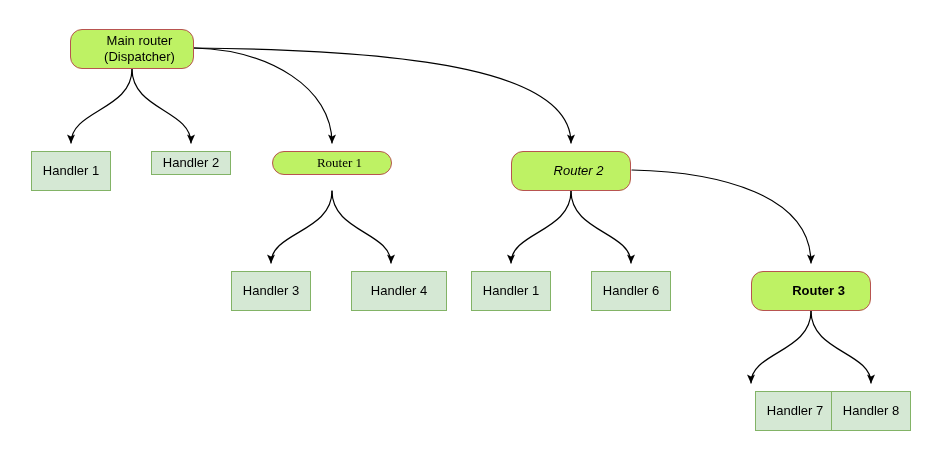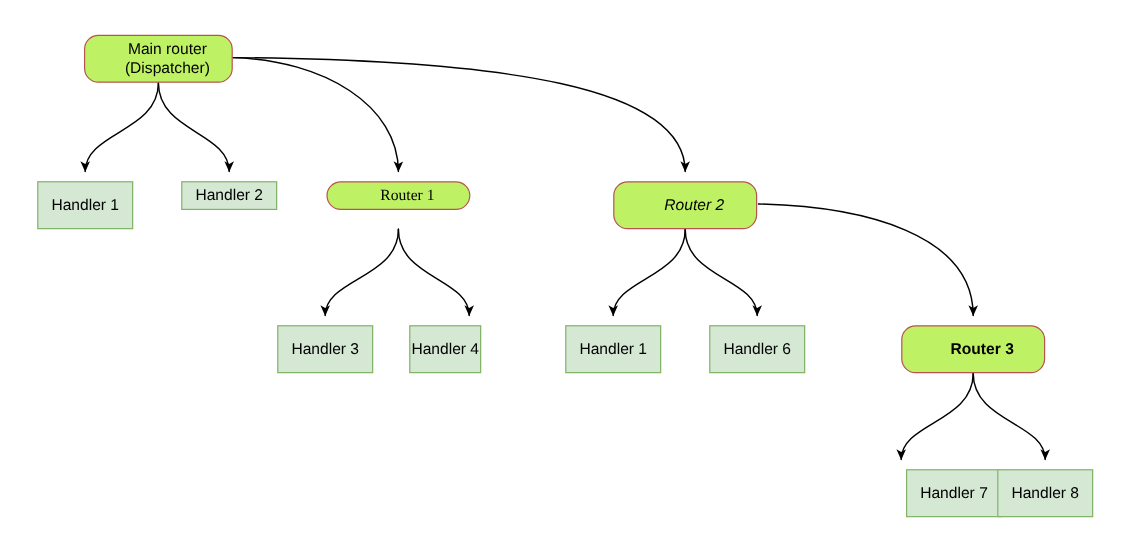--- a/index.html
+++ b/index.html
@@ -79,21 +79,21 @@
   </svg>
 
   <div id="nodes-group">
       <div class="node node-router" style="left: 70px; top: 29px; width: 124px; height: 40px;"><span class="node-label">Main router
 (Dispatcher)</span></div>
       <div class="node node-handler" style="left: 31px; top: 151px; width: 80px; height: 40px;"><span class="node-label">Handler 1</span></div>
       <div class="node node-handler" style="left: 151px; top: 151px; width: 80px; height: 24px;"><span class="node-label">Handler 2</span></div>
       <div class="node node-router" style="left: 272px; top: 151px; width: 120px; height: 24px; font-family: Liberation Serif, serif;"><span class="node-label">Router 1</span></div>
       <div class="node node-router" style="left: 511px; top: 151px; width: 120px; height: 40px; font-style: italic;"><span class="node-label">Router 2</span></div>
       <div class="node node-handler" style="left: 231px; top: 271px; width: 80px; height: 40px;"><span class="node-label">Handler 3</span></div>
-      <div class="node node-handler" style="left: 341px; top: 271px; width: 60px; height: 40px;"><span class="node-label">Handler 4</span></div>
+      <div class="node node-handler" style="left: 351px; top: 271px; width: 96px; height: 40px;"><span class="node-label">Handler 4</span></div>
       <div class="node node-handler" style="left: 471px; top: 271px; width: 80px; height: 40px;"><span class="node-label">Handler 1</span></div>
       <div class="node node-handler" style="left: 591px; top: 271px; width: 80px; height: 40px;"><span class="node-label">Handler 6</span></div>
       <div class="node node-router" style="left: 751px; top: 271px; width: 120px; height: 40px; font-weight: bold;"><span class="node-label">Router 3</span></div>
       <div class="node node-handler" style="left: 711px; top: 391px; width: 80px; height: 40px; margin-left: 44px;"><span class="node-label">Handler 7</span></div>
       <div class="node node-handler" style="left: 831px; top: 391px; width: 80px; height: 40px;"><span class="node-label">Handler 8</span></div>
     </div>
 
 </div>
 
 </body></html>

